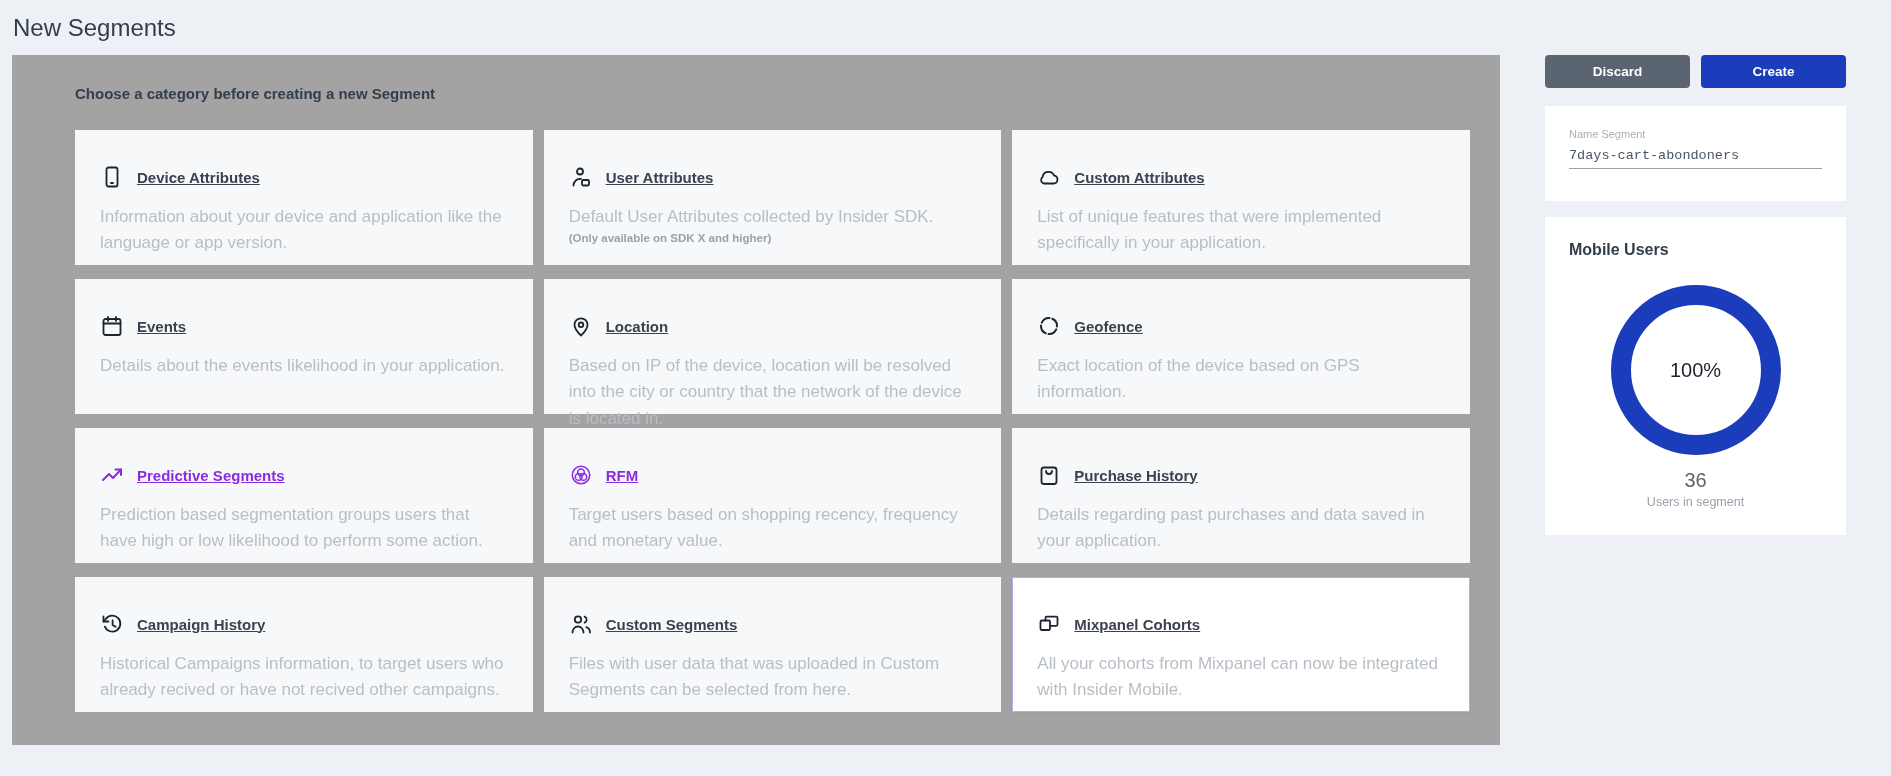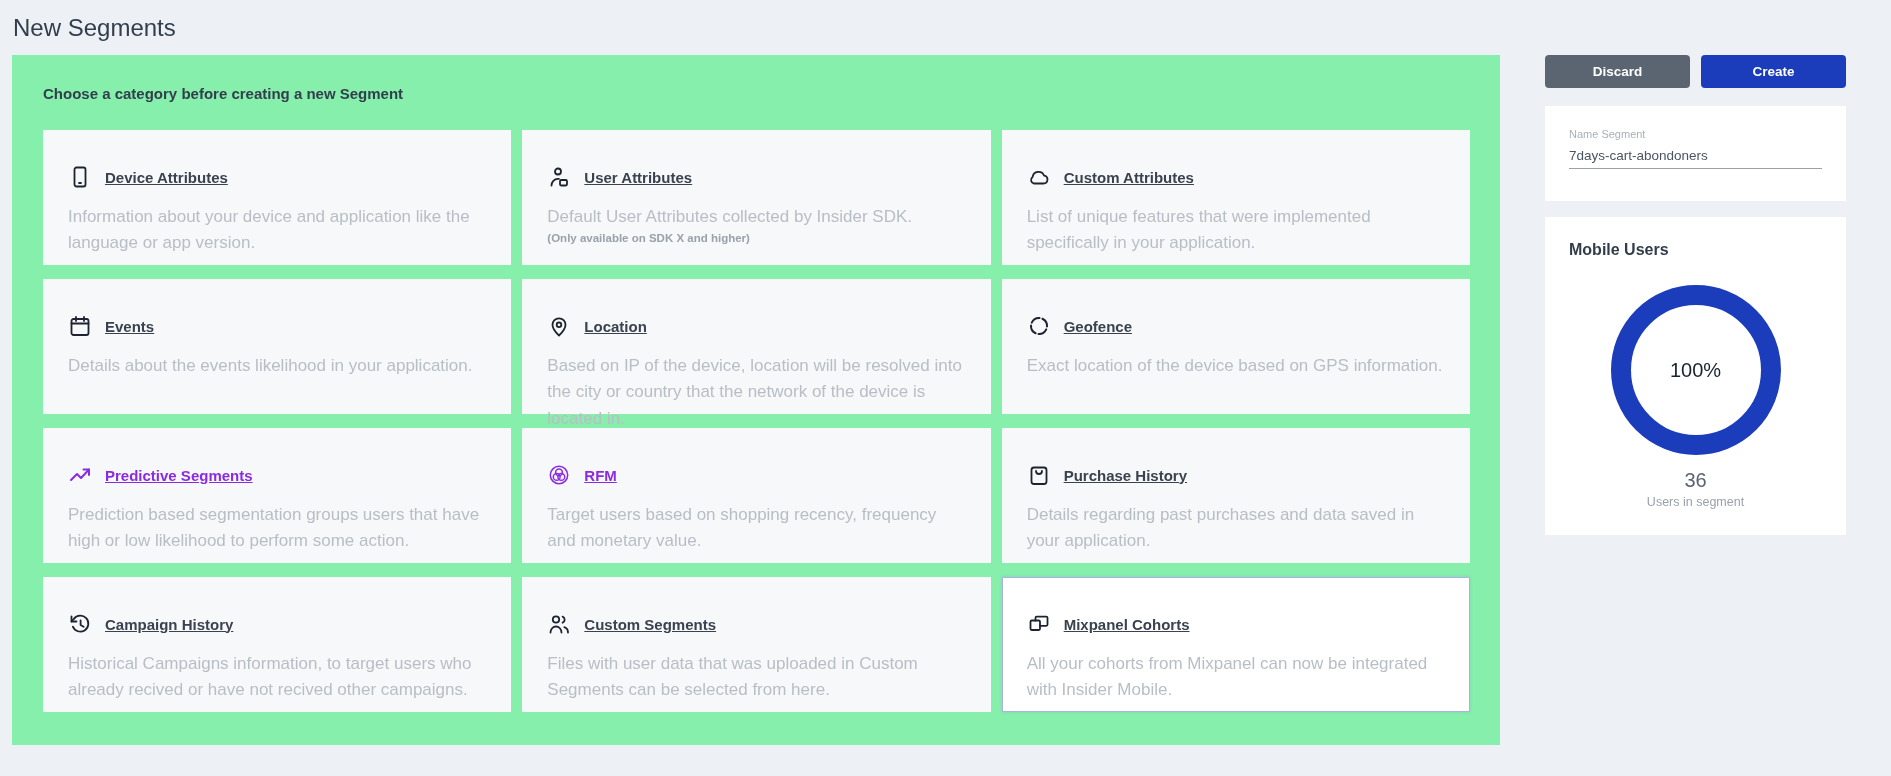--- a/index.html
+++ b/index.html
@@ -11,21 +11,22 @@
     overflow: hidden;
     color: #39424e;
   }
   .page-title {
     position: absolute; left: 13px; top: 14px;
     font-size: 24px; font-weight: 400; color: #333e4d;
   }
   .main-panel {
     position: absolute; left: 12px; top: 55px;
     width: 1488px; height: 690px;
-    background: #86efac;
+    background: #a3a3a3;
+    padding-left: 32px;
   }
   .panel-heading {
     padding: 30px 0 0 31px;
     font-size: 15px; font-weight: 700; color: #333e4d;
   }
   .cards-grid {
     margin: 28px 30px 0 31px;
     display: grid;
     grid-template-columns: repeat(3, 1fr);
     gap: 14px 11px;
@@ -70,21 +71,21 @@
   }
   .btn-discard { background: #5b6471; }
   .btn-create { background: #1c3dbb; }
   .panel-card { background: #ffffff; }
   .name-card { margin-top: 18px; height: 95px; padding: 22px 24px 0 24px; }
   .field-label { font-size: 11px; color: #a9b0b8; }
   .field-input {
     display: block; width: 100%; margin-top: 6px;
     border: none; border-bottom: 1px solid #9aa1a9;
     background: transparent; outline: none;
-    font-family: Liberation Sans, sans-serif; font-size: 13.5px; color: #4a5563;
+    font-family: Liberation Mono, monospace; font-size: 13.5px; color: #4a5563;
     padding: 2px 0 5px 0;
   }
   .users-card { margin-top: 16px; height: 318px; padding: 24px; text-align: center; }
   .users-heading { text-align: left; font-size: 16px; font-weight: 700; color: #323d4b; }
   .donut-wrap { display: flex; justify-content: center; margin-top: 26px; }
   .donut {
     width: 170px; height: 170px; border-radius: 50%;
     border: 20px solid #1c3dbb;
     display: flex; align-items: center; justify-content: center;
   }

